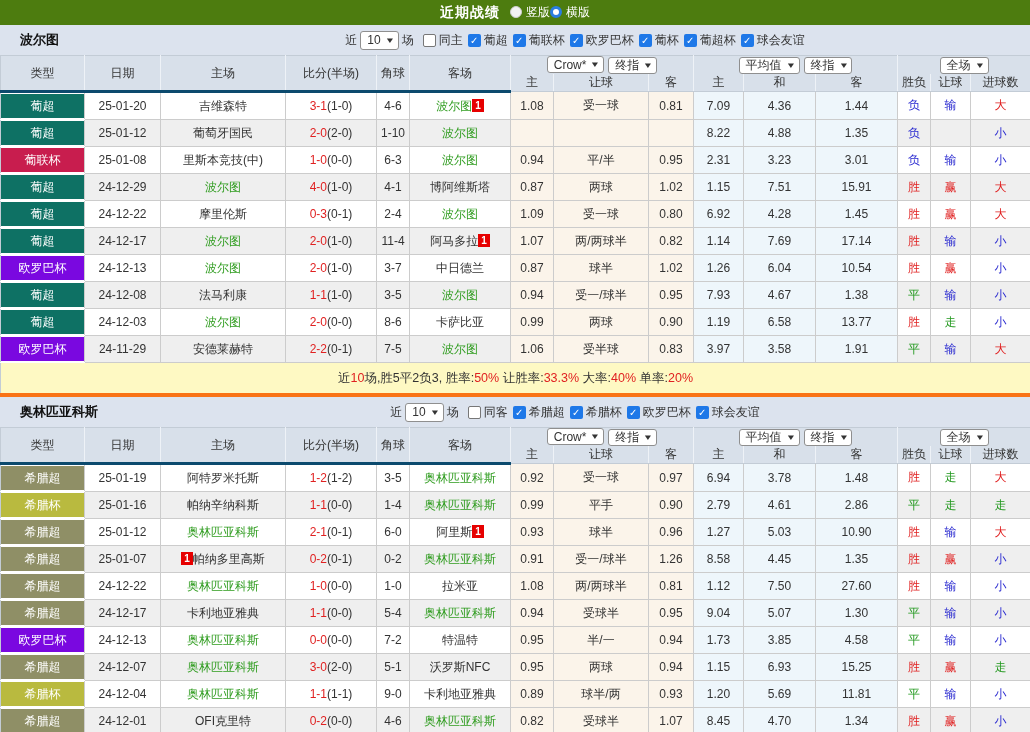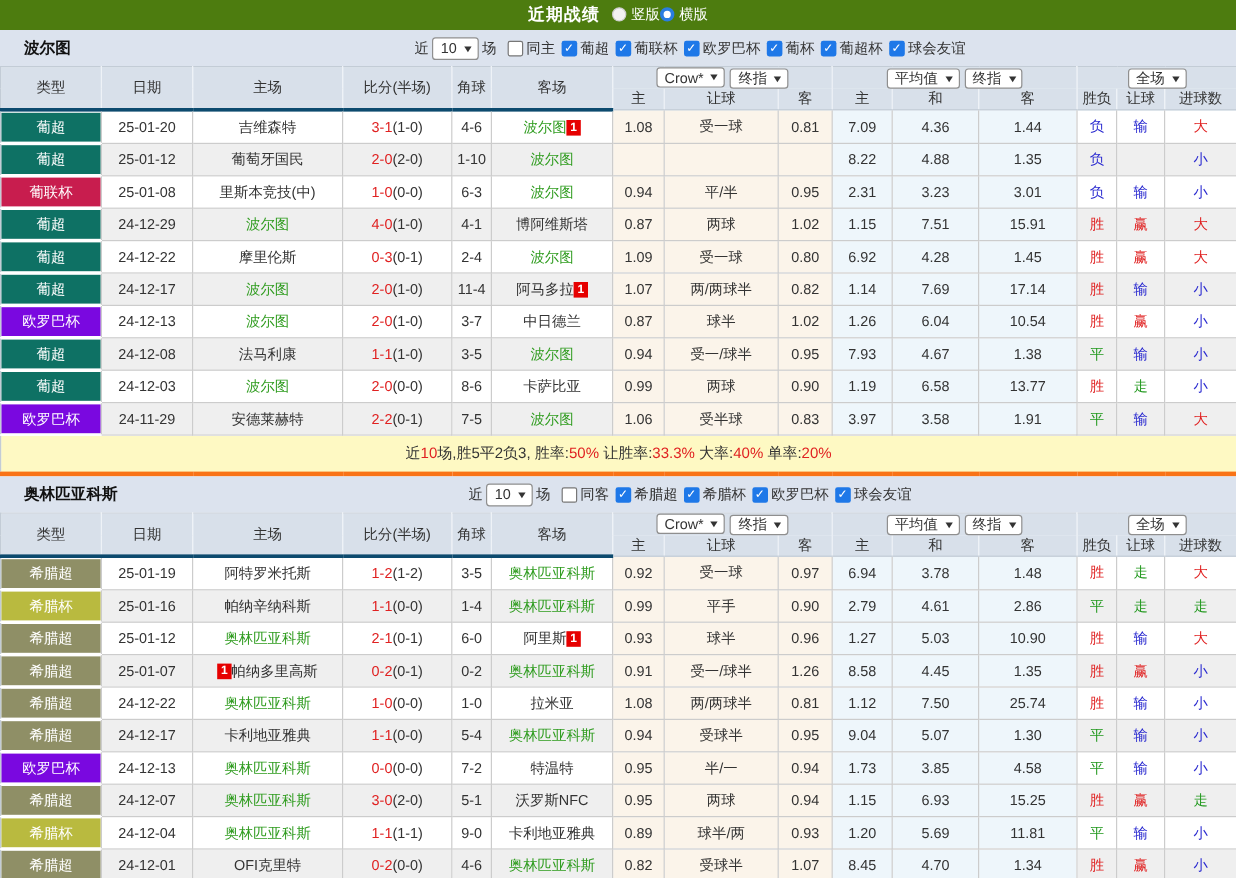--- a/index.html
+++ b/index.html
@@ -502,21 +502,21 @@
             <td class="stripe">24-12-22</td>
             <td class="stripe"><span class="team-link green">奥林匹亚科斯</span></td>
             <td class="stripe"><span class="c-red">1-0</span><span>(0-0)</span></td>
             <td class="stripe">1-0</td>
             <td class="stripe"><span class="team-link">拉米亚</span></td>
             <td class="cream">1.08</td>
             <td class="cream">两/两球半</td>
             <td class="cream">0.81</td>
             <td class="lblue">1.12</td>
             <td class="lblue">7.50</td>
-            <td class="lblue">25.74</td>
+            <td class="lblue">27.60</td>
             <td class="stripe"><span class="c-red">胜</span></td>
             <td class="stripe"><span class="c-blue">输</span></td>
             <td class="stripe"><span class="c-blue">小</span></td>
           </tr>
           <tr class="even">
             <td class="type">
               <div class="type-badge" style="background: rgb(143, 143, 102);">希腊超</div>
             </td>
             <td class="stripe">24-12-17</td>
             <td class="stripe"><span class="team-link">卡利地亚雅典</span></td>

